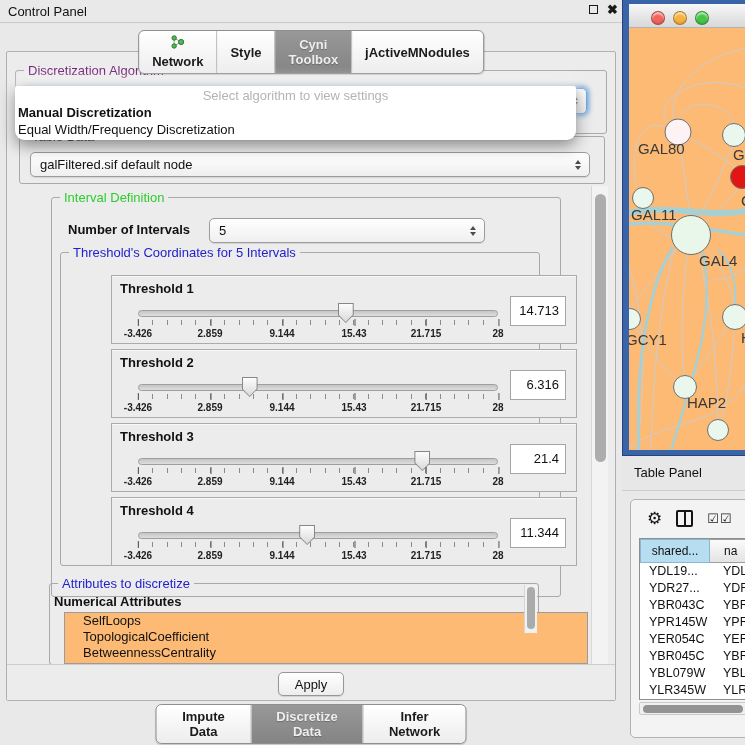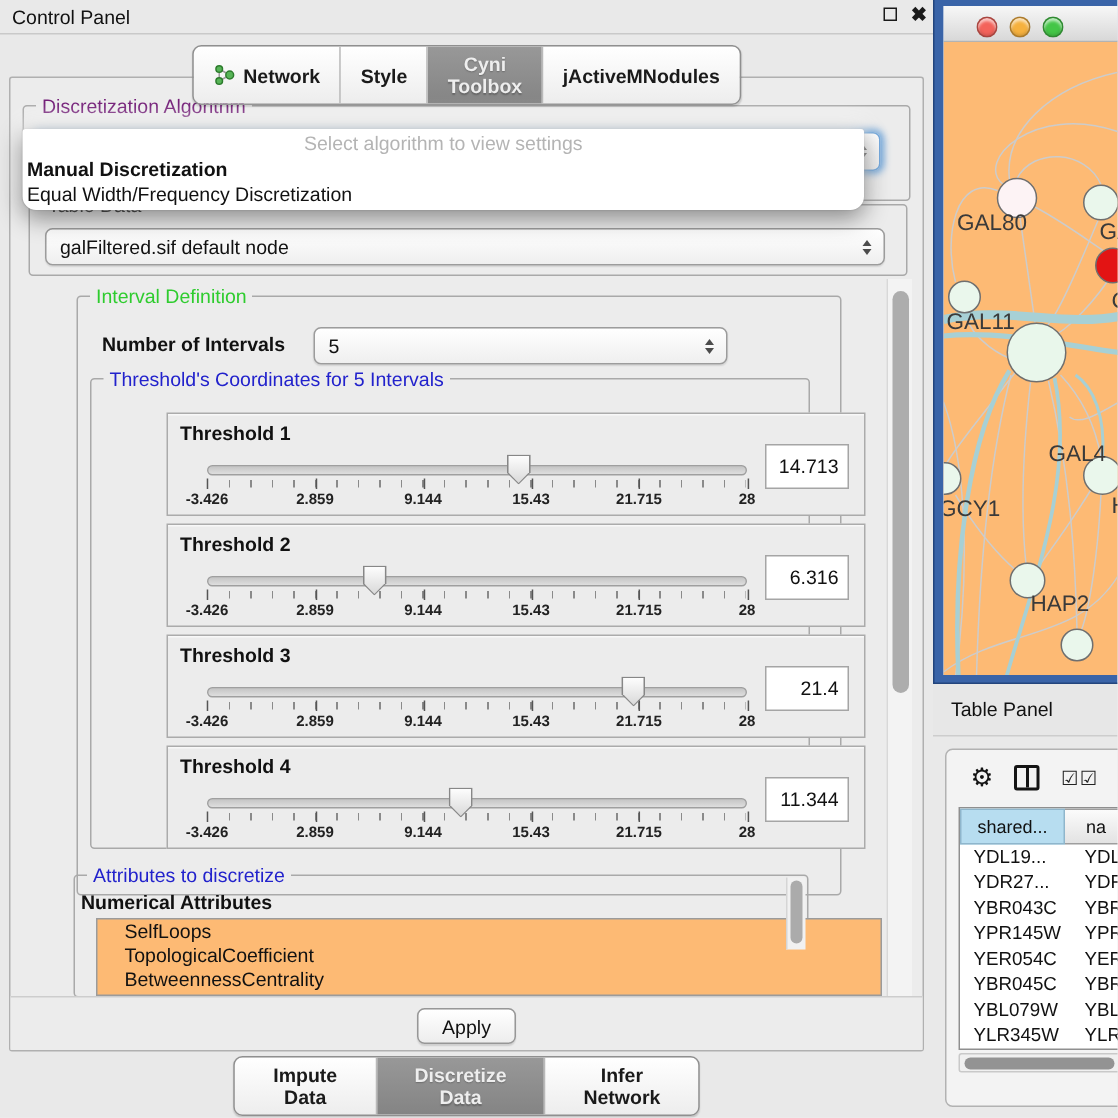--- a/index.html
+++ b/index.html
@@ -10,21 +10,21 @@
   .control-panel { position:absolute; left:0; top:0; width:622px; height:745px; background:#e9e9e9; }
   .cp-titlebar { position:absolute; left:0; top:0; width:100%; height:23px; border-bottom:1px solid #c9c9c9; }
   .cp-title { position:absolute; left:8px; top:4px; font-size:13px; color:#111; }
   .win-btns { position:absolute; right:4px; top:4px; display:flex; gap:9px; align-items:center; }
   .float-btn { width:9px; height:9px; border:1.6px solid #1a1a1a; display:inline-block; }
   .close-btn { font-size:13px; font-weight:bold; color:#1a1a1a; line-height:11px; }
 
   
   .seg { display:inline-flex; background:linear-gradient(#ffffff,#ededed); border:1px solid #8f8f8f; border-radius:6px; overflow:hidden; box-shadow:0 1px 1px rgba(0,0,0,.15); }
   .seg button { border:none; background:transparent; font-family:inherit; font-size:13px; font-weight:600; color:#1a1a1a; padding:4px 13px; border-left:1px solid #b9b9b9; display:flex; align-items:center; gap:5px; cursor:default; }
-  .seg button:first-child { border-left:none; }
+  .seg button:first-child { border-left:none;flex-direction:column; }
   .seg button.sel { background:linear-gradient(#989898,#848484); color:#eeeeee; text-shadow:0 1px 1px rgba(0,0,0,.25);text-align:center; }
   .top-tabs { position:absolute; left:50%; transform:translateX(-50%); top:30px; z-index:5; }
   .bottom-tabs { position:absolute; left:50%; transform:translateX(-50%); top:704px; z-index:5; }
 
   
   .cp-content { position:absolute; left:6px; top:51px; width:610px; height:650px; background:#ececec; border:1px solid #b0b0b0; border-radius:2px; }
 
   .group { position:absolute; border:1px solid #a9a9a9; border-radius:3px; }
   .gtitle { position:absolute; top:-8px; left:8px; background:#ececec; padding:0 4px; font-size:13px; white-space:nowrap; }
   .gtitle.green { color:#2ecc2e; }
@@ -400,21 +400,21 @@
       <div>
 
           <div class="net-label" style="left: 9px; top: 112px;">GAL80</div>
 
           <div class="net-label" style="left: 104px; top: 118px;">GA</div>
 
           <div class="net-label" style="left: 112px; top: 164px;">C</div>
 
           <div class="net-label" style="left: 2px; top: 178px;">GAL11</div>
 
-          <div class="net-label" style="left: 70px; top: 224px; margin-top: 42px;">GAL4</div>
+          <div class="net-label" style="left: 70px; top: 224px;">GAL4</div>
 
           <div class="net-label" style="left: -3px; top: 303px;">GCY1</div>
 
           <div class="net-label" style="left: 112px; top: 301px;">H</div>
 
           <div class="net-label" style="left: 58px; top: 366px;">HAP2</div>
         </div>
     </div>
   </div>
 </section>

